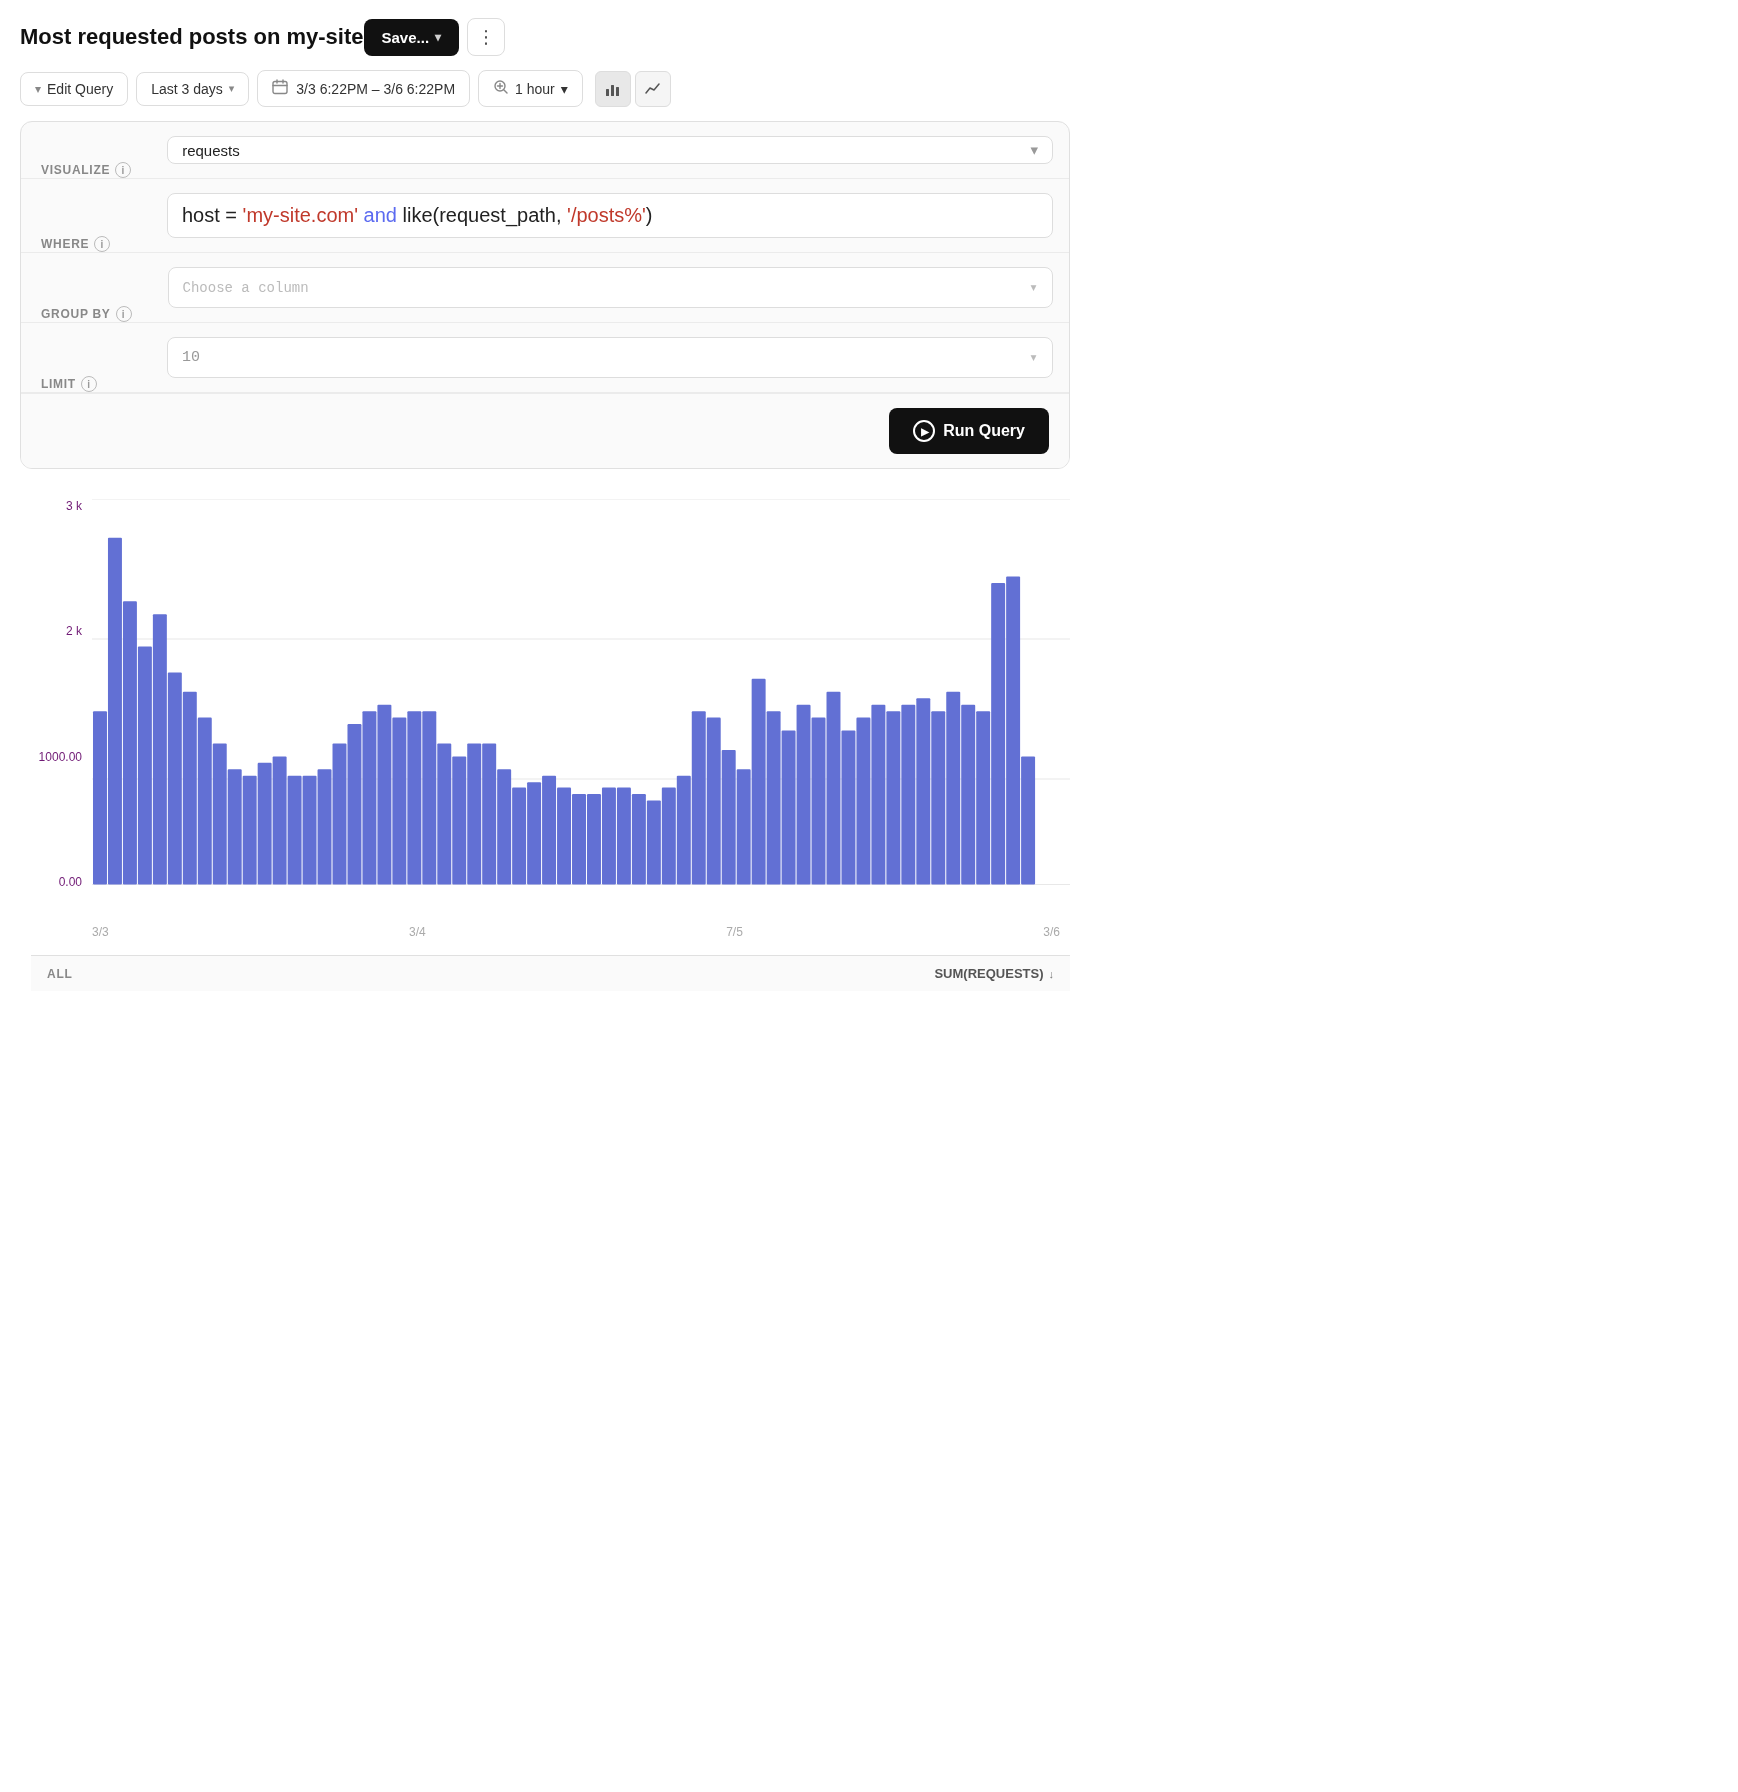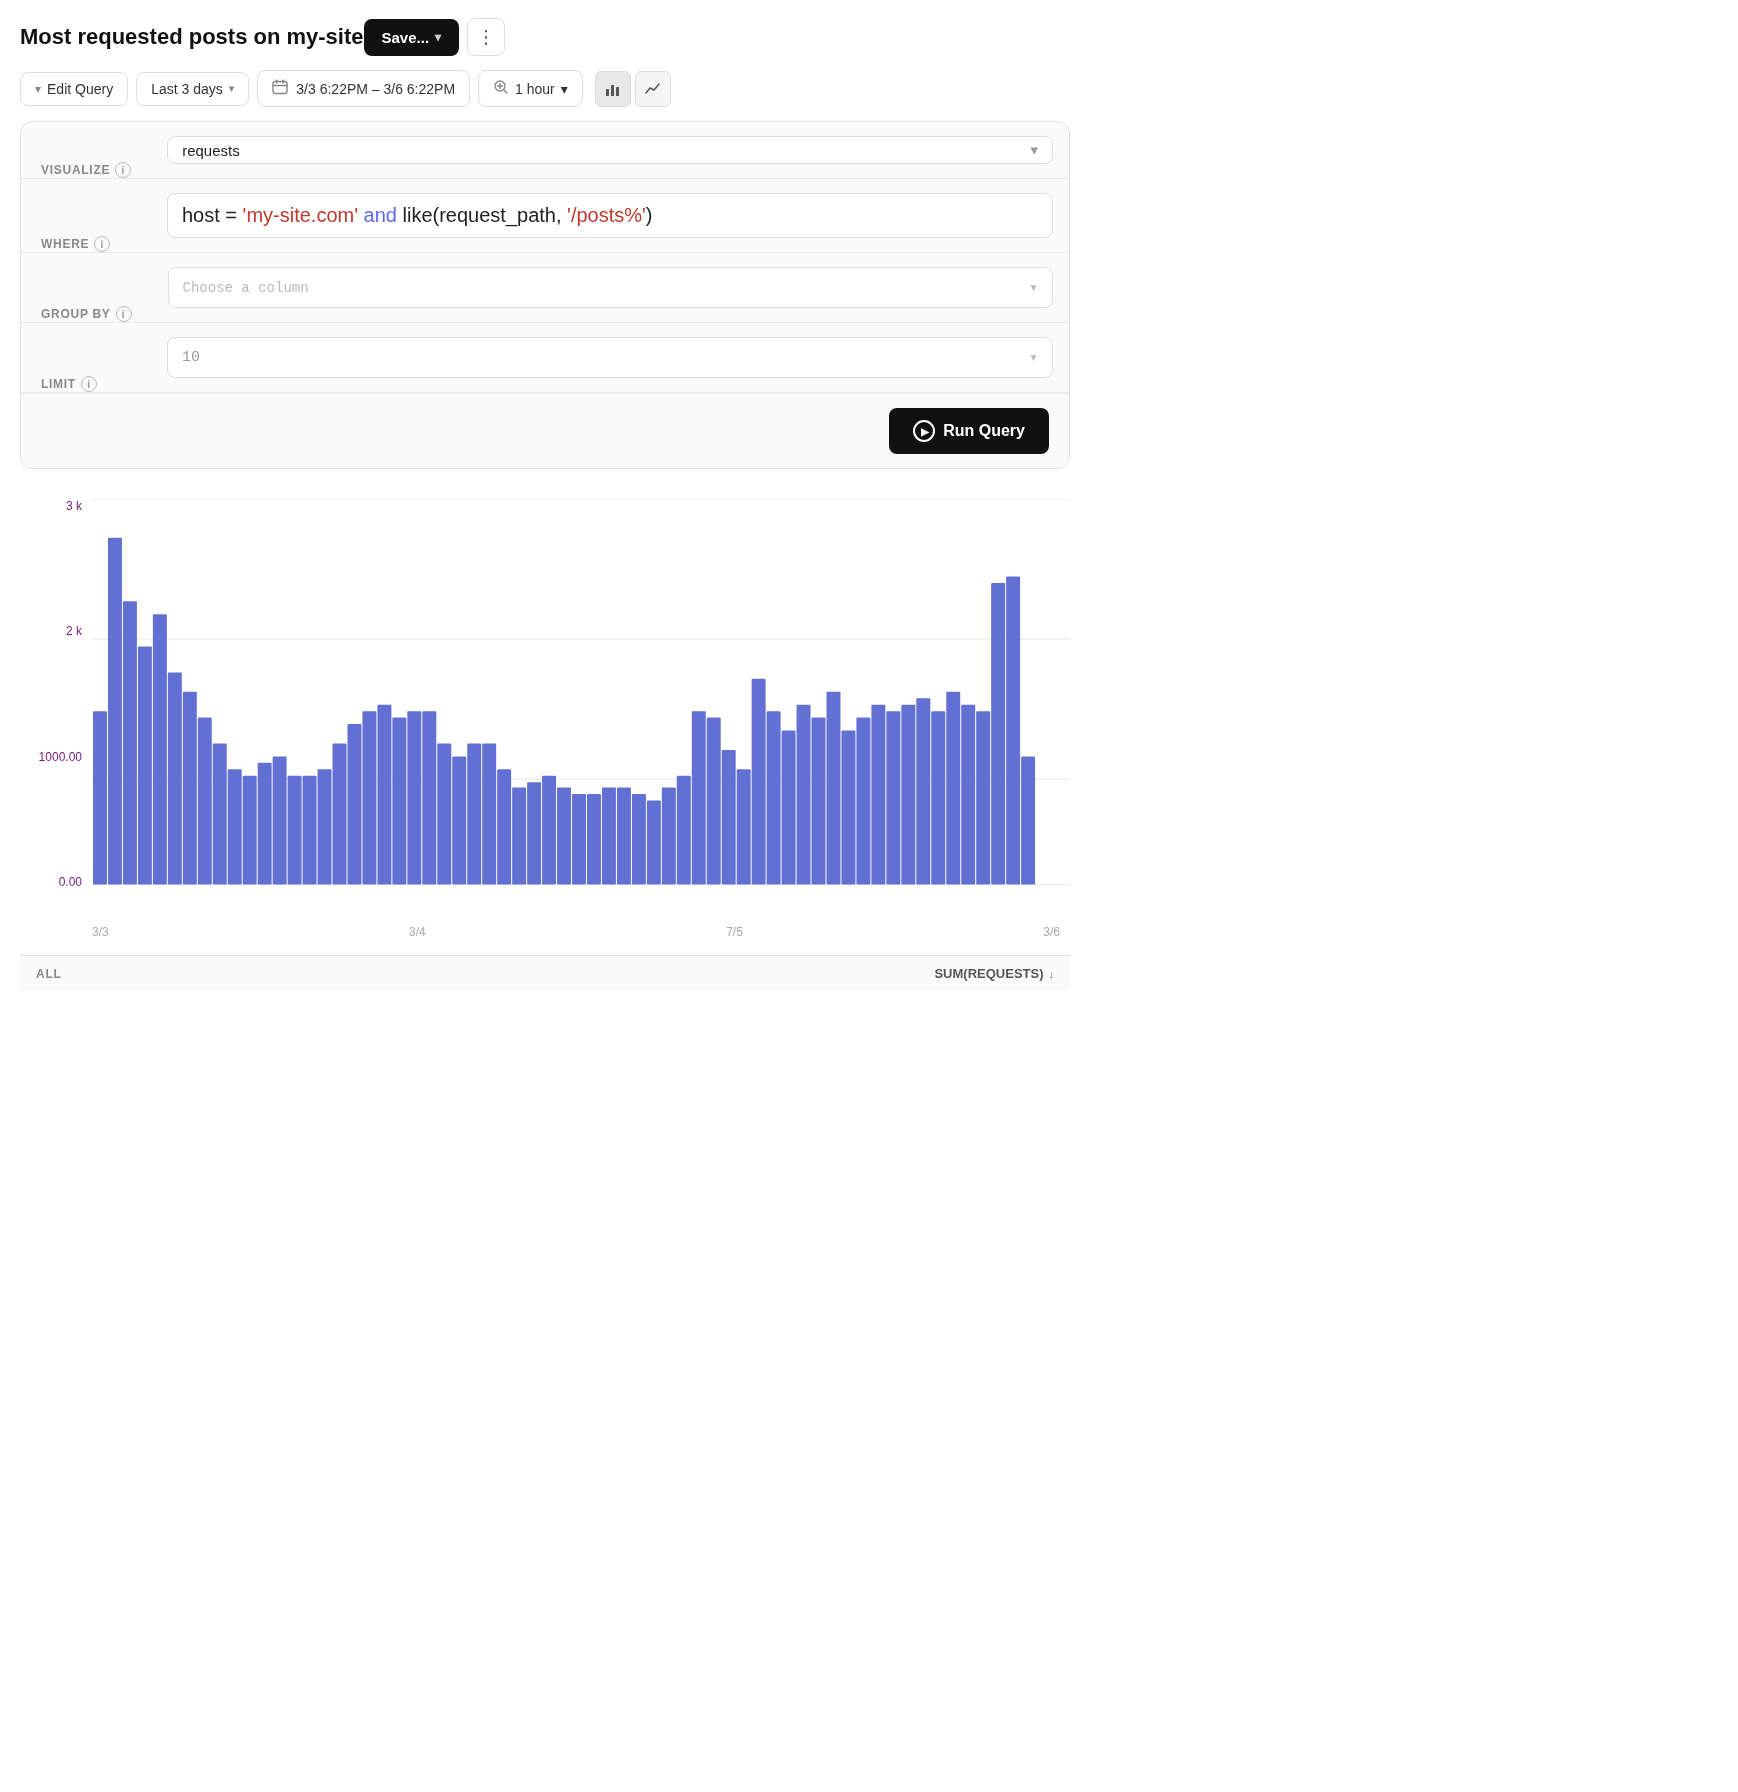--- a/index.html
+++ b/index.html
@@ -544,21 +544,21 @@
     </div>
   </div>
   <div class="chart-x-axis">
     <span style="margin-left: 0;">3/3</span>
     <span>3/4</span>
     <span>7/5</span>
     <span style="margin-right: 10px;">3/6</span>
   </div>
 </div>
 
-<div style="margin-top: 16px;">
+<div style="margin-top: 16px; margin-left: 11px;">
   <div class="summary-bar">
     <span class="summary-label">ALL</span>
     <div class="summary-col">
       <span>SUM(REQUESTS)</span>
       <span class="sort-icon">↓</span>
     </div>
   </div>
 </div>
 
 </body></html>

